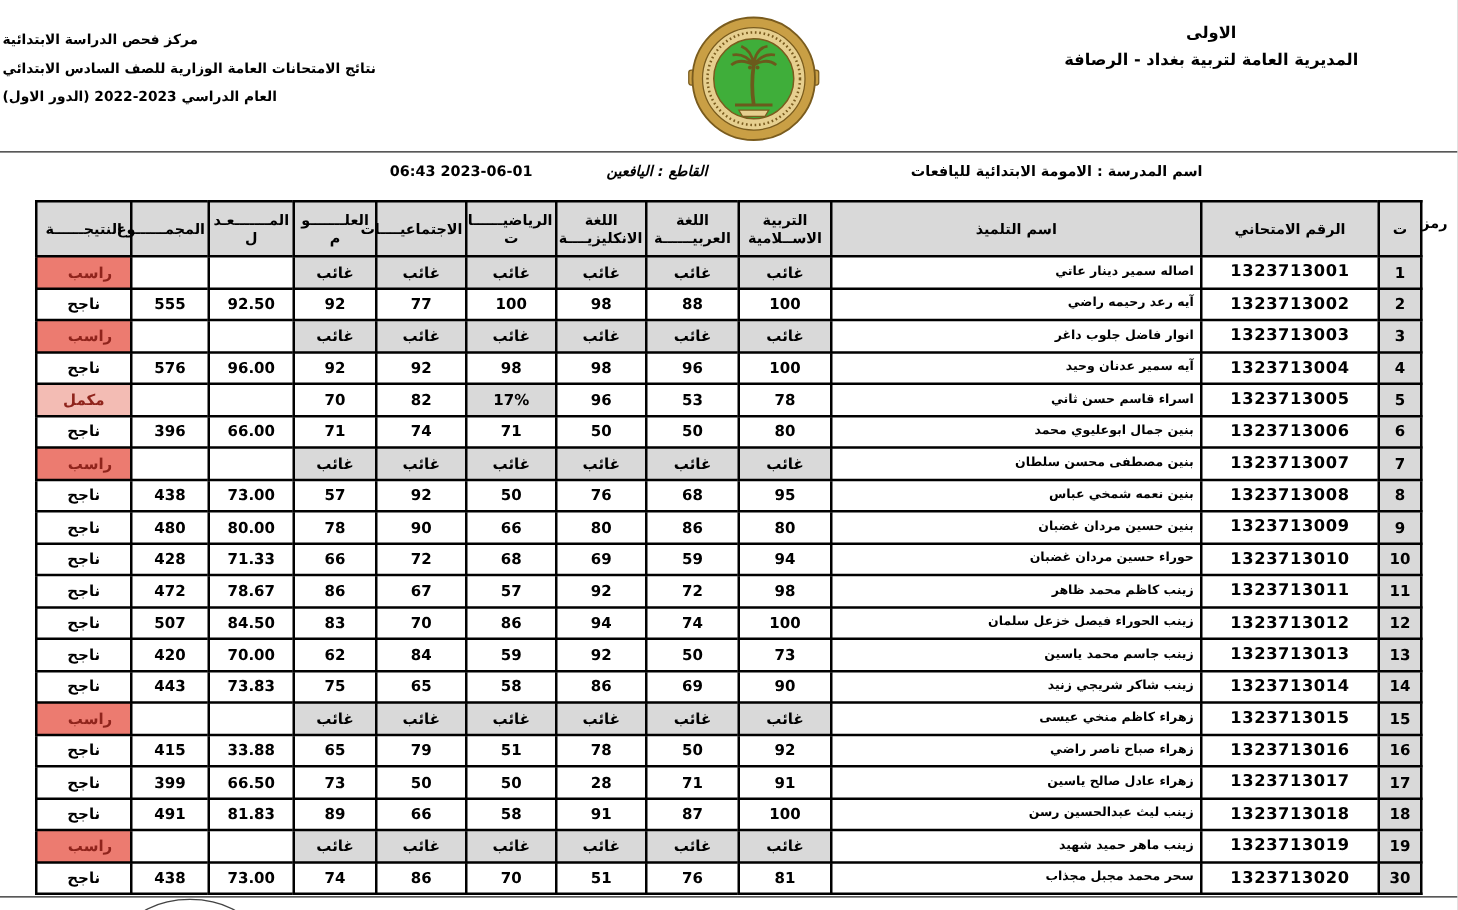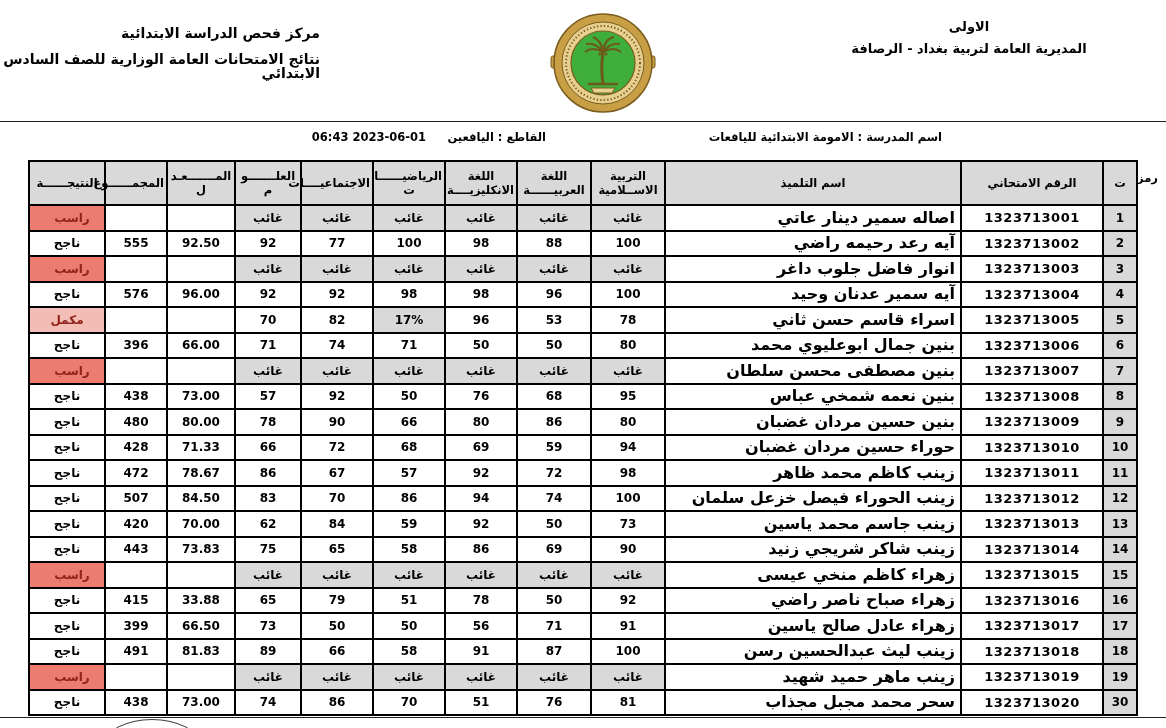--- a/index.html
+++ b/index.html
@@ -4,45 +4,45 @@
 <style>
   * { margin:0; padding:0; box-sizing:border-box; }
   body { background:#888; font-family:"DejaVu Sans", sans-serif; }
   .page {
     position:relative; width:1166px; height:728px; margin:0 auto;
     background:#fff; overflow:hidden; direction:rtl; font-weight:bold; color:#000;
   }
   
   .hdr-right { position:absolute; top:20px; right:6px; width:382px; text-align:center; font-size:13px; line-height:1.0; }
   .hdr-right div { margin-bottom:9px; }
-  .hdr-left  { position:absolute; top:26px; left:2px;  width:318px; text-align:right; font-size:14px; line-height:1.0; }
+  .hdr-left  { position:absolute; top:26px; left:2px;  width:318px; text-align:left; font-size:11px; line-height:1.0; }
   .hdr-left div { margin-bottom:12px; }
   .logo { position:absolute; top:10px; left:550px; width:106px; height:106px; }
   .rule-top    { position:absolute; top:121px; left:0; width:1166px; border:none; border-top:1.5px solid #222; }
   .rule-bottom { position:absolute; top:717px; left:0; width:1166px; border:none; border-top:1.5px solid #222; }
   
   .info-bar { position:absolute; top:130px; left:0; width:1166px; height:26px; font-size:11.5px; }
   .info-item { position:absolute; white-space:nowrap; }
   .pos-code   { right:8px;margin-top:41px; }
-  .pos-school { right:224px; }
-  .pos-sector { right:620px; }
+  .pos-school { right:204px; }
+  .pos-sector { right:600px;font-style:italic; }
   .pos-dt     { right:740px; direction:ltr; unicode-bidi:embed; }
   
   table.results {
     position:absolute; top:160px; right:28px; width:1108px;
     border-collapse:collapse; table-layout:fixed; direction:rtl;
   }
   .results th, .results td { border:2px solid #000; text-align:center; vertical-align:middle; }
   .results th {
     background:var(--hdr-fill,#D9D9D9); font-size:11.5px; font-weight:bold;
     height:44px; white-space:pre-line; line-height:1.25; padding:1px 2px;
   }
   .results td { height:25.5px; font-size:12px; font-weight:bold; padding:0 2px; line-height:1; }
   .results td.c-exam { font-size:13px; letter-spacing:0.5px; }
-  .results td.c-name { text-align:right; padding-right:5px; font-size:16px; }
+  .results td.c-name { text-align:right; padding-right:5px; font-size:10px; }
   .results td.gray   { background:var(--hdr-fill,#D9D9D9); }
   .results td.c-result.fail   { background:var(--fail-fill,#EC7B70); color:var(--fail-text,#8F241C);padding-left:12px; }
   .results td.c-result.makeup { background:var(--mk-fill,#F3BCB4);  color:var(--fail-text,#8F241C);margin-left:18px; }
   
   .stamp-arc {
     position:absolute; top:719px; left:104px; width:96px; height:52px;
     border:1.5px solid #444; border-radius:50%; background:transparent;
   }
 </style>
 </head>
@@ -69,20 +69,21 @@
       <circle cx="50" cy="44" r="1.6" fill="#6B5A1C"></circle>
         <circle cx="56" cy="44" r="1.6" fill="#6B5A1C"></circle>
       <path d="M38 74 H68" stroke="#6B5A1C" stroke-width="2.5"></path>
       <path d="M41 78 H65 L62 83 H44 Z" fill="#E6CF8F" stroke="#7A5C1E" stroke-width="1"></path>
     </svg>
   </div>
 
   <div class="hdr-left">
     <div>مركز فحص الدراسة الابتدائية</div>
     <div>نتائج الامتحانات العامة الوزارية للصف السادس الابتدائي</div>
+    <div>العام الدراسي  2023-2022 (الدور الاول)</div>
   </div>
 
   <hr class="rule-top">
 
   <div class="info-bar">
     <span class="info-item pos-code">رمز المدرسة : 713</span>
     <span class="info-item pos-school">اسم المدرسة : الامومة الابتدائية لليافعات</span>
     <span class="info-item pos-sector">القاطع : اليافعين</span>
     <span class="info-item pos-dt">06:43 2023-06-01</span>
   </div>
@@ -348,21 +349,21 @@
           <td class="c-avg">33.88</td>
           <td class="c-total">415</td>
           <td class="c-result pass">ناجح</td>
         </tr>
         <tr>
           <td class="c-serial gray">17</td>
           <td class="c-exam">1323713017</td>
           <td class="c-name">زهراء عادل صالح ياسين</td>
           <td class="c-mark">91</td>
           <td class="c-mark">71</td>
-          <td class="c-mark">56</td>
+          <td class="c-mark">28</td>
           <td class="c-mark">50</td>
           <td class="c-mark">50</td>
           <td class="c-mark">73</td>
           <td class="c-avg">66.50</td>
           <td class="c-total">399</td>
           <td class="c-result pass">ناجح</td>
         </tr>
         <tr>
           <td class="c-serial gray">18</td>
           <td class="c-exam">1323713018</td>

